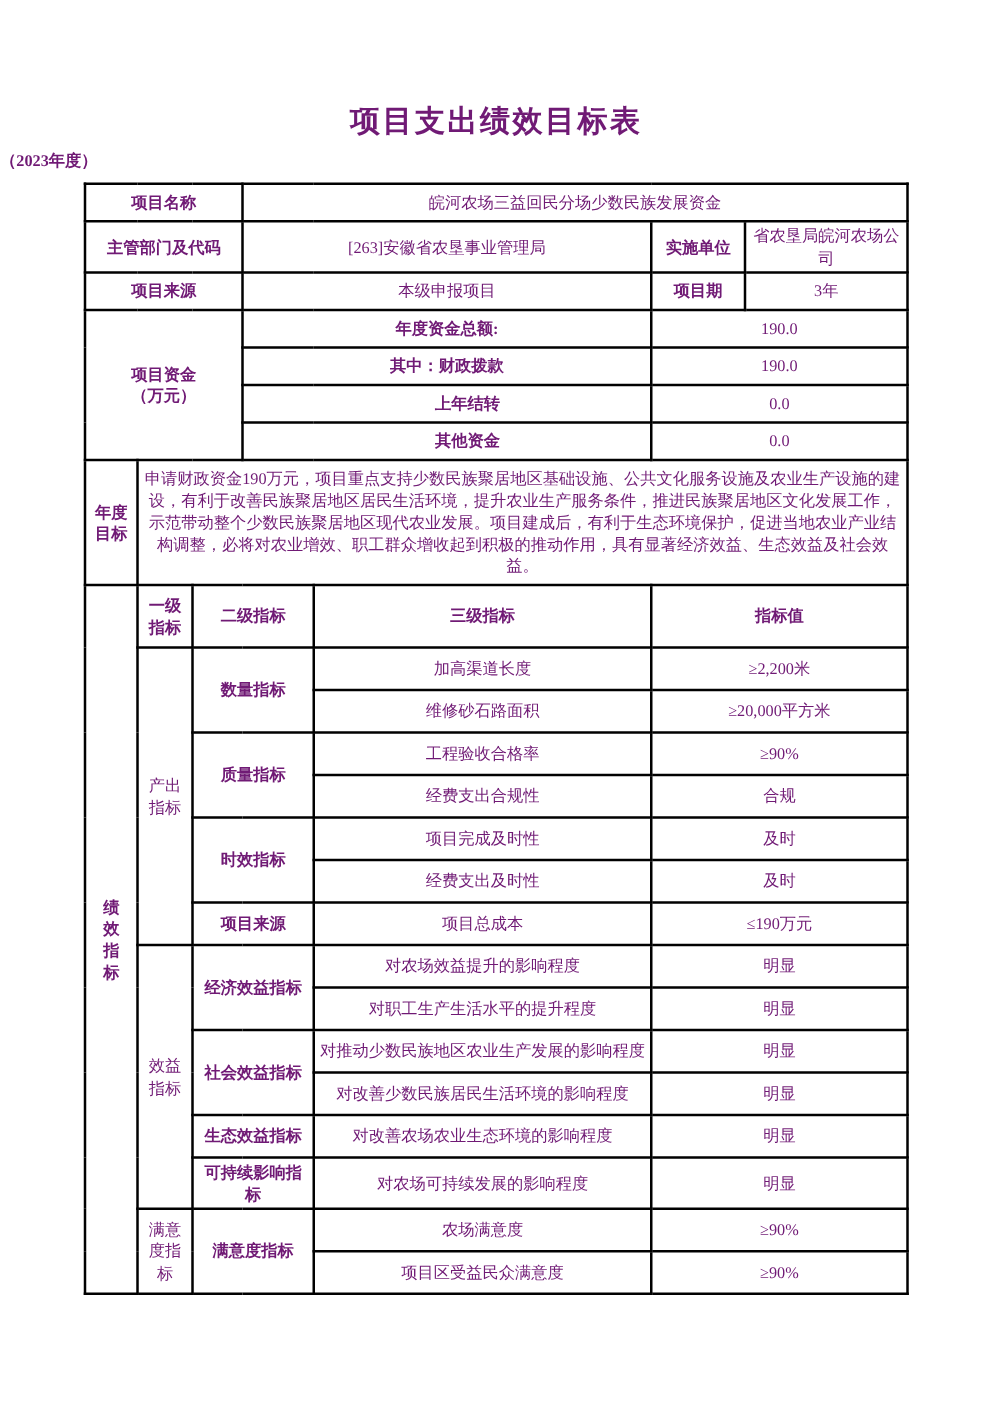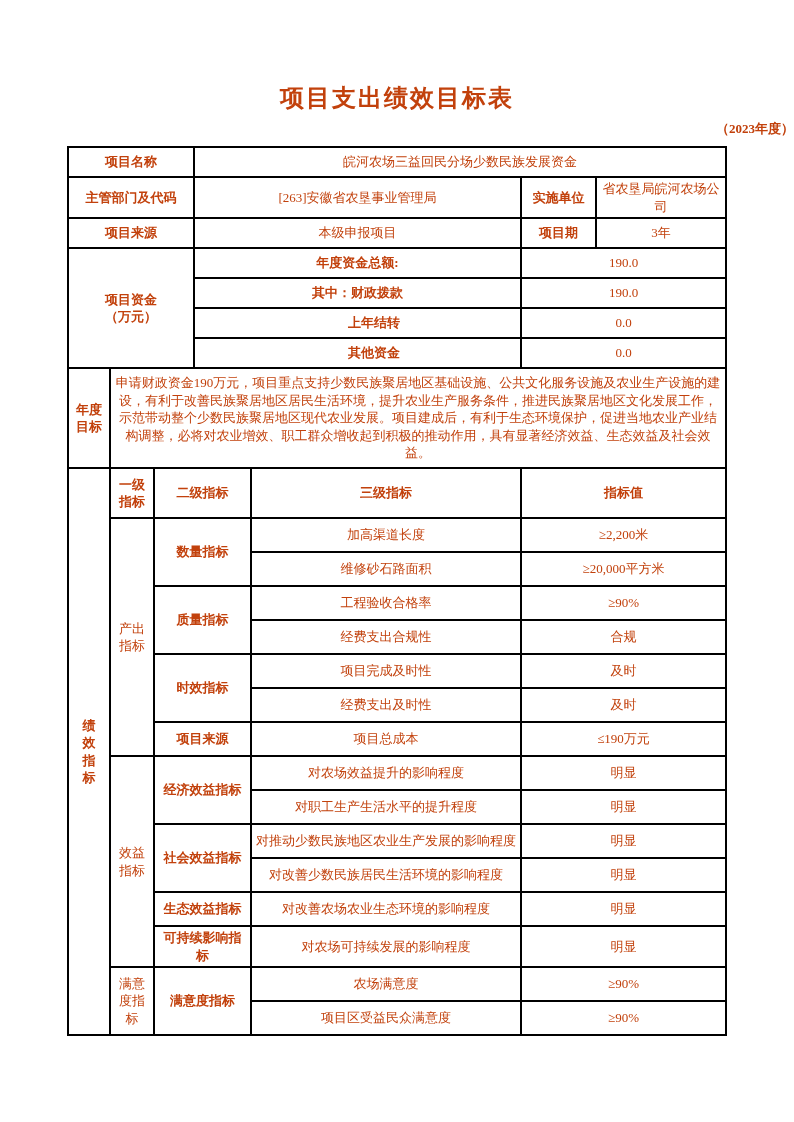--- a/index.html
+++ b/index.html
@@ -2,33 +2,33 @@
 <html><head>
 <meta charset="utf-8">
 <style>
   * { margin: 0; padding: 0; box-sizing: border-box; }
   html,body { background: #fff; }
   .page {
     position: relative;
     width: 794px; height: 1122px;
     margin: 0 auto;
     background: #ffffff;
-    color: #c2410c;
+    color: #701a75;
     font-family: "Liberation Serif", "DejaVu Serif", serif;
     padding-top: 84px;
   }
   .doc-title {
     text-align: center;
     font-size: 24px;
     font-weight: 700;
     letter-spacing: 2px;
     line-height: 28px;
   }
   .doc-subtitle {
-    text-align: right;
+    text-align: left;
     font-size: 13px;
     font-weight: 700;
     margin-top: 9px;
     line-height: 16px;
   }
   table.main {
     margin: 9px auto 0 auto;
     width: 658px;
     border-collapse: collapse;
     table-layout: fixed;

